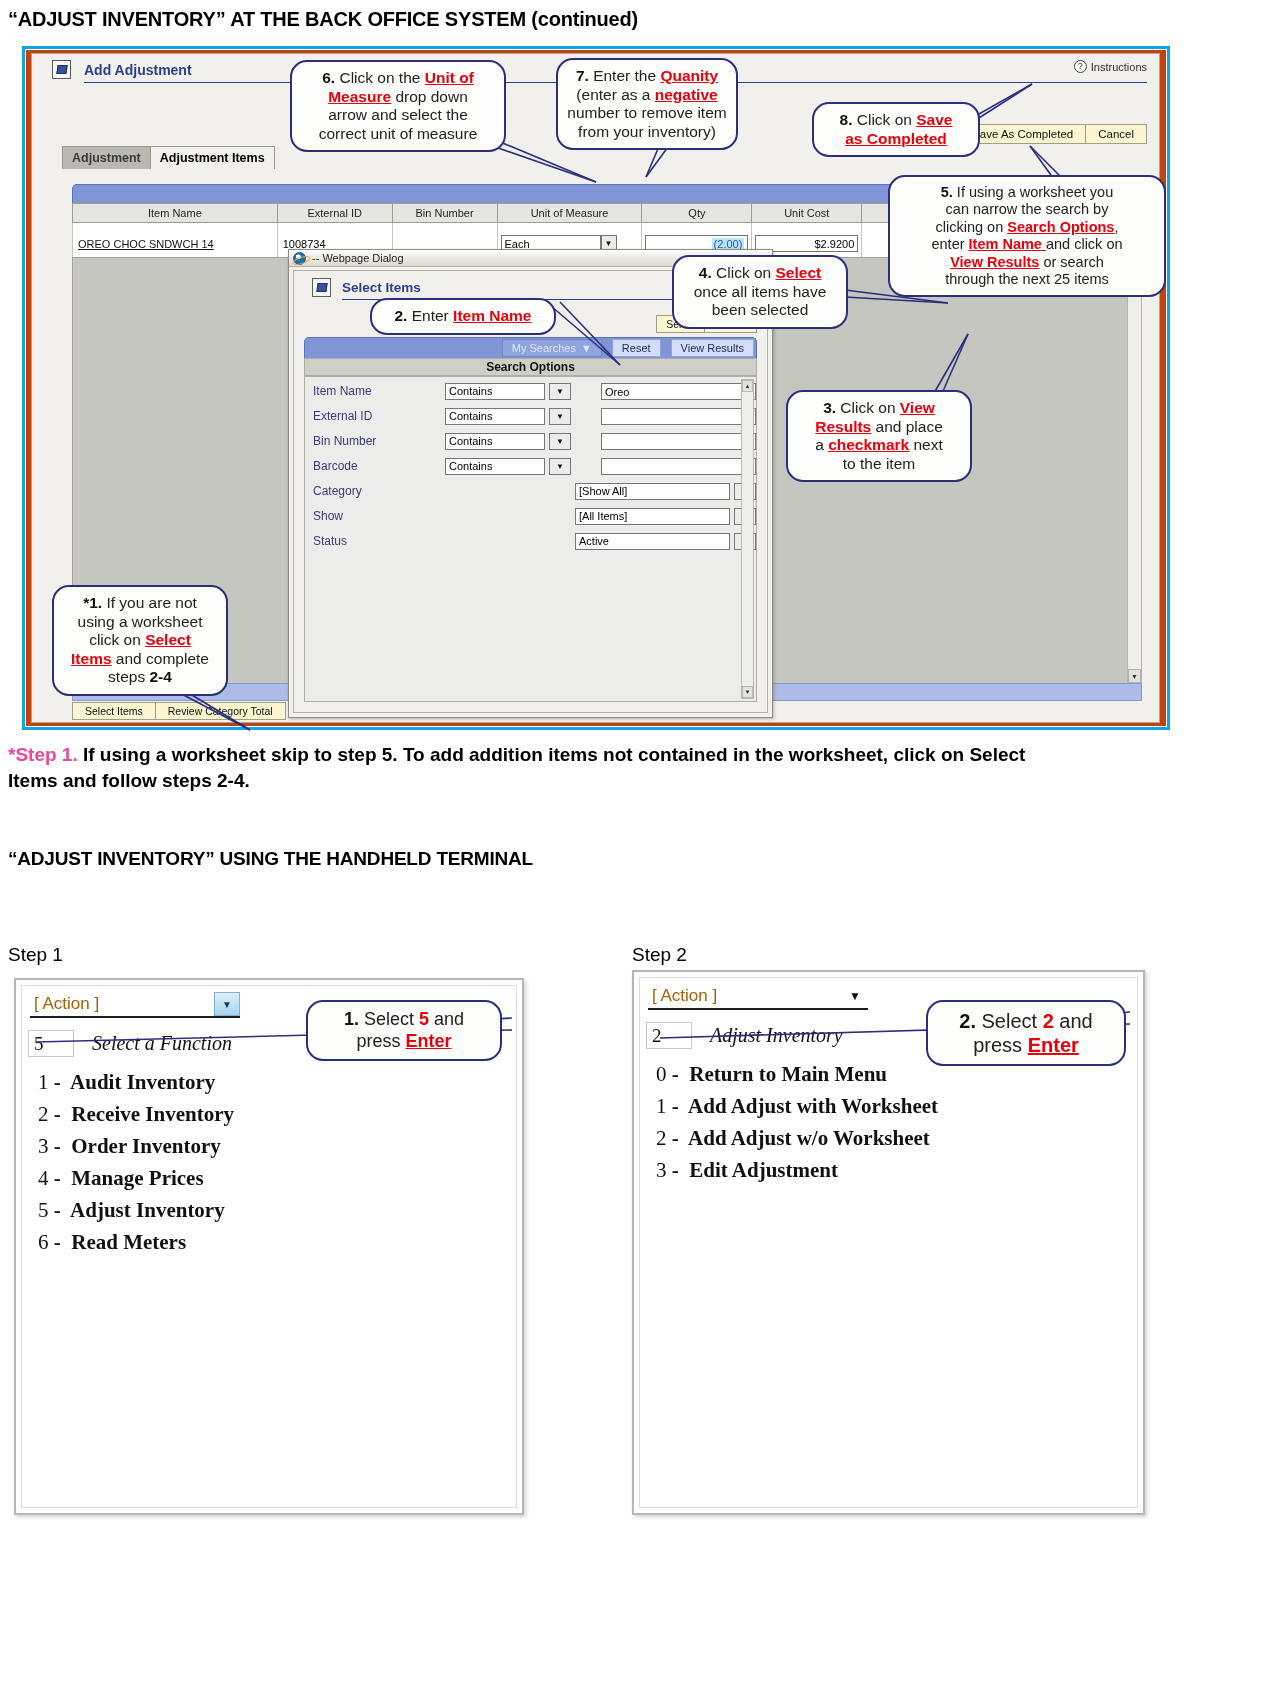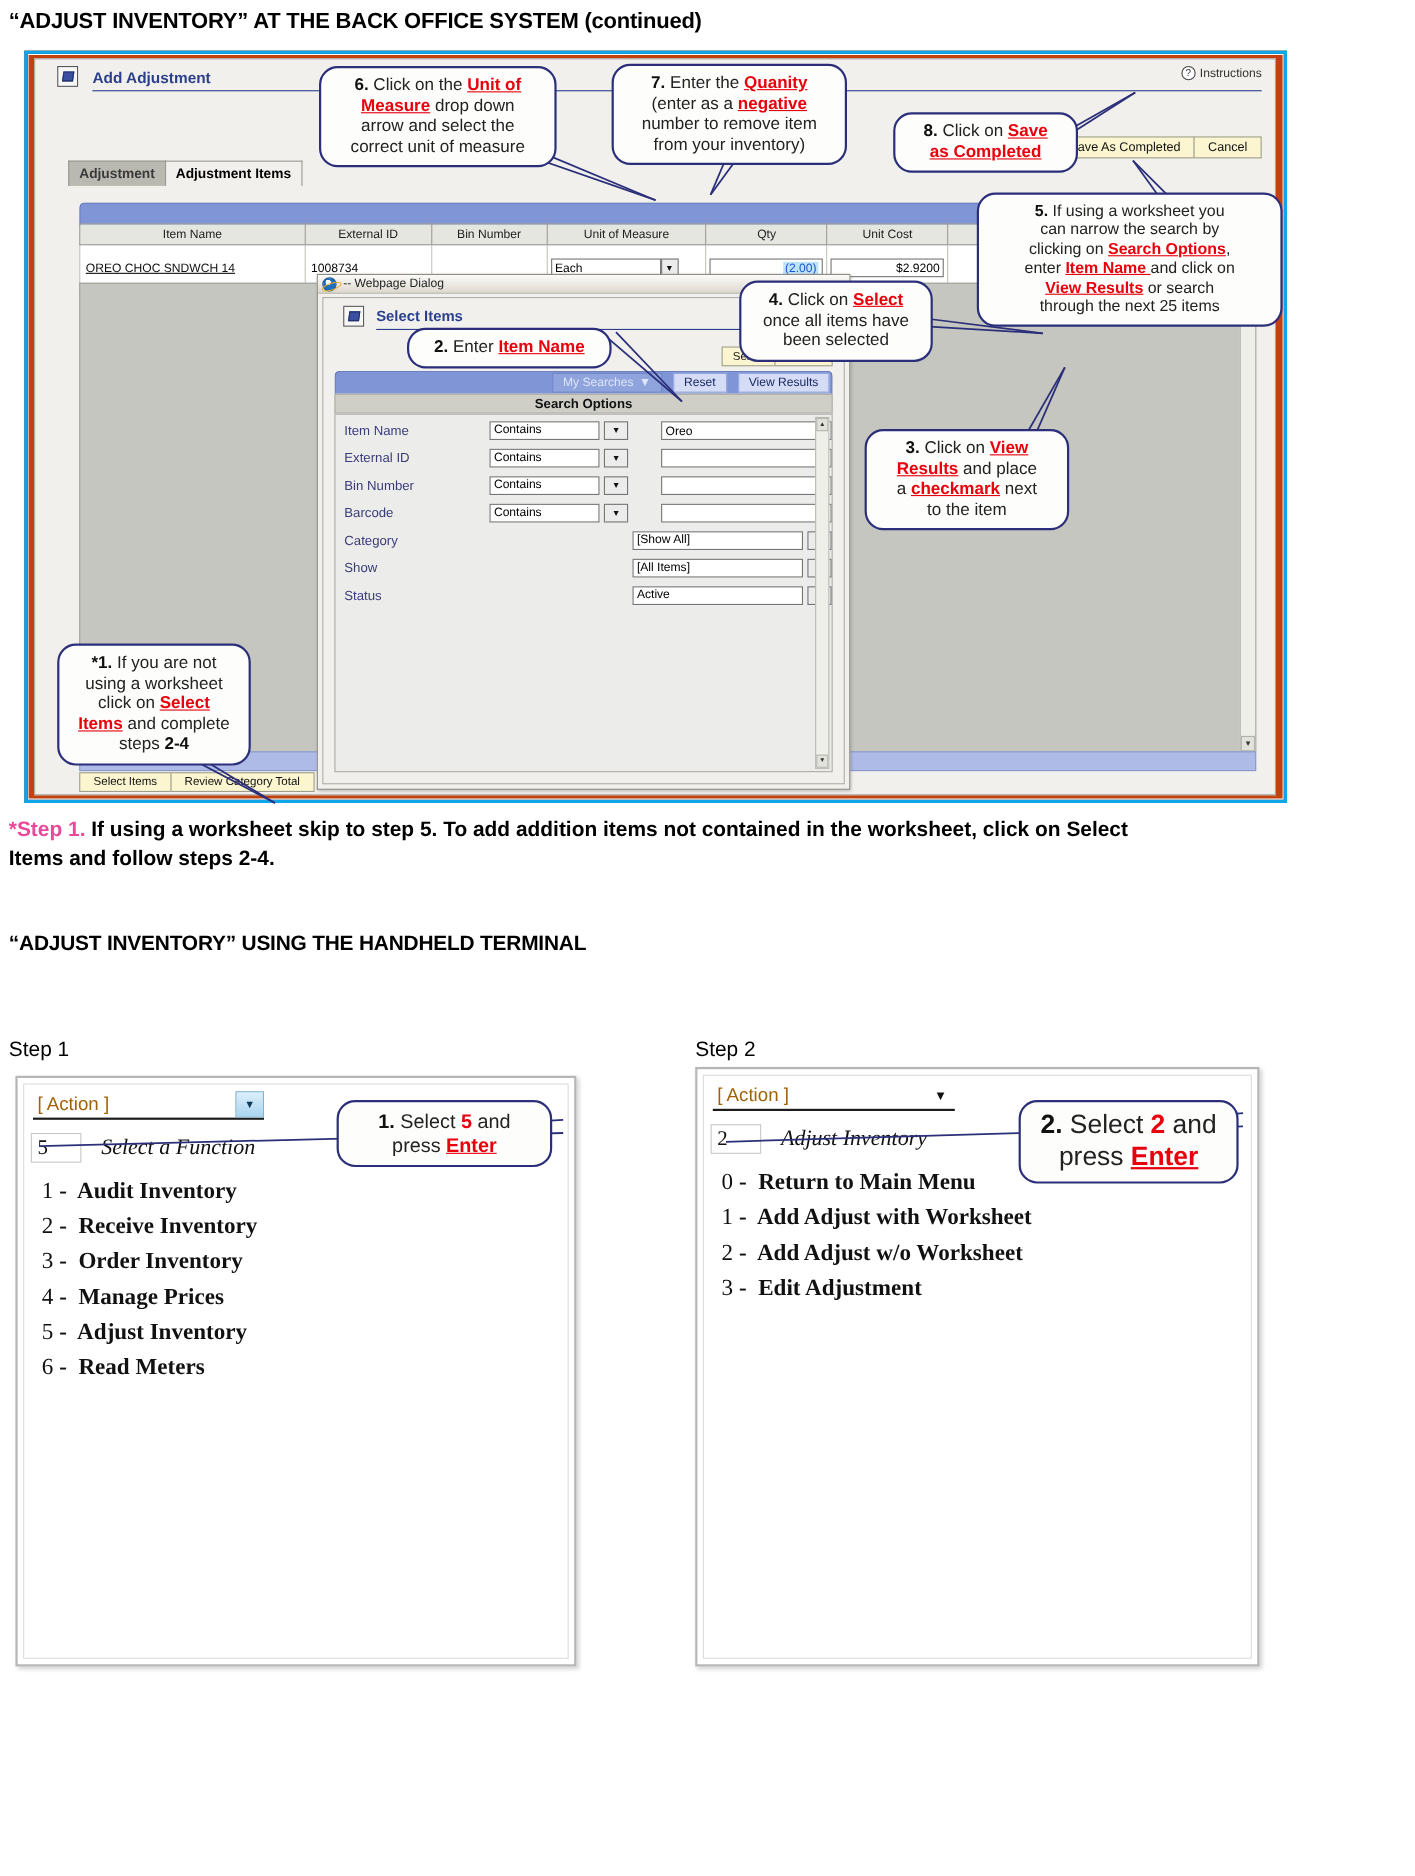--- a/index.html
+++ b/index.html
@@ -527,21 +527,21 @@
     <path d="M152,671 L250,730"></path>
     <path d="M310,1030 L512,1018"></path>
     <path d="M36,1042 L512,1030"></path>
     <path d="M930,1030 L1130,1012"></path>
     <path d="M660,1038 L1130,1024"></path>
   </g>
 </svg>
 
 <div class="callout" id="c6" style="left:290px; top:60px; width:216px;"><b>6.</b> Click on the <span class="r">Unit of</span><br><span class="r">Measure</span> drop down<br>arrow and select the<br>correct unit of measure</div>
 
-<div class="callout" id="c7" style="left:556px; top:58px; width:214px;"><b>7.</b> Enter the <span class="r">Quanity</span><br>(enter as a <span class="r">negative</span><br>number to remove item<br>from your inventory)</div>
+<div class="callout" id="c7" style="left:556px; top:58px; width:182px;"><b>7.</b> Enter the <span class="r">Quanity</span><br>(enter as a <span class="r">negative</span><br>number to remove item<br>from your inventory)</div>
 
 <div class="callout" id="c8" style="left:812px; top:102px; width:168px;"><b>8.</b> Click on <span class="r">Save</span><br><span class="r">as Completed</span></div>
 
 <div class="callout" id="c5" style="left:888px; top:175px; width:278px; font-size:14.5px;"><b>5.</b> If using a worksheet you<br>can narrow the search by<br>clicking on <span class="r">Search Options</span>,<br>enter <span class="r">Item Name </span>and click on<br><span class="r">View Results</span> or search<br>through the next 25 items</div>
 
 <div class="callout" id="c4" style="left:672px; top:255px; width:176px;"><b>4.</b> Click on <span class="r">Select</span><br>once all items have<br>been selected</div>
 
 <div class="callout" id="c2" style="left:370px; top:298px; width:186px;"><b>2.</b> Enter <span class="r">Item Name</span></div>
 
 <div class="callout" id="c3" style="left:786px; top:390px; width:186px;"><b>3.</b> Click on <span class="r">View</span><br><span class="r">Results</span> and place<br>a <span class="r">checkmark</span> next<br>to the item</div>
@@ -593,13 +593,13 @@
     </div>
     <div class="hh-list" style="left:16px; top:84px;">
       <div class="hh-li"><span class="num">0</span> -&nbsp; <span>Return to Main Menu</span></div>
       <div class="hh-li"><span class="num">1</span> -&nbsp; <span>Add Adjust with Worksheet</span></div>
       <div class="hh-li"><span class="num">2</span> -&nbsp; <span>Add Adjust w/o Worksheet</span></div>
       <div class="hh-li"><span class="num">3</span> -&nbsp; <span>Edit Adjustment</span></div>
     </div>
   </div>
 </div>
 
-<div class="callout" id="ch2" style="left:926px; top:1000px; width:200px; font-size:24px;"><b>2.</b> Select <span class="rn">2</span> and<br>press <span class="r">Enter</span></div>
+<div class="callout" id="ch2" style="left:926px; top:1000px; width:200px; font-size:20px;"><b>2.</b> Select <span class="rn">2</span> and<br>press <span class="r">Enter</span></div>
 
 </body></html>

